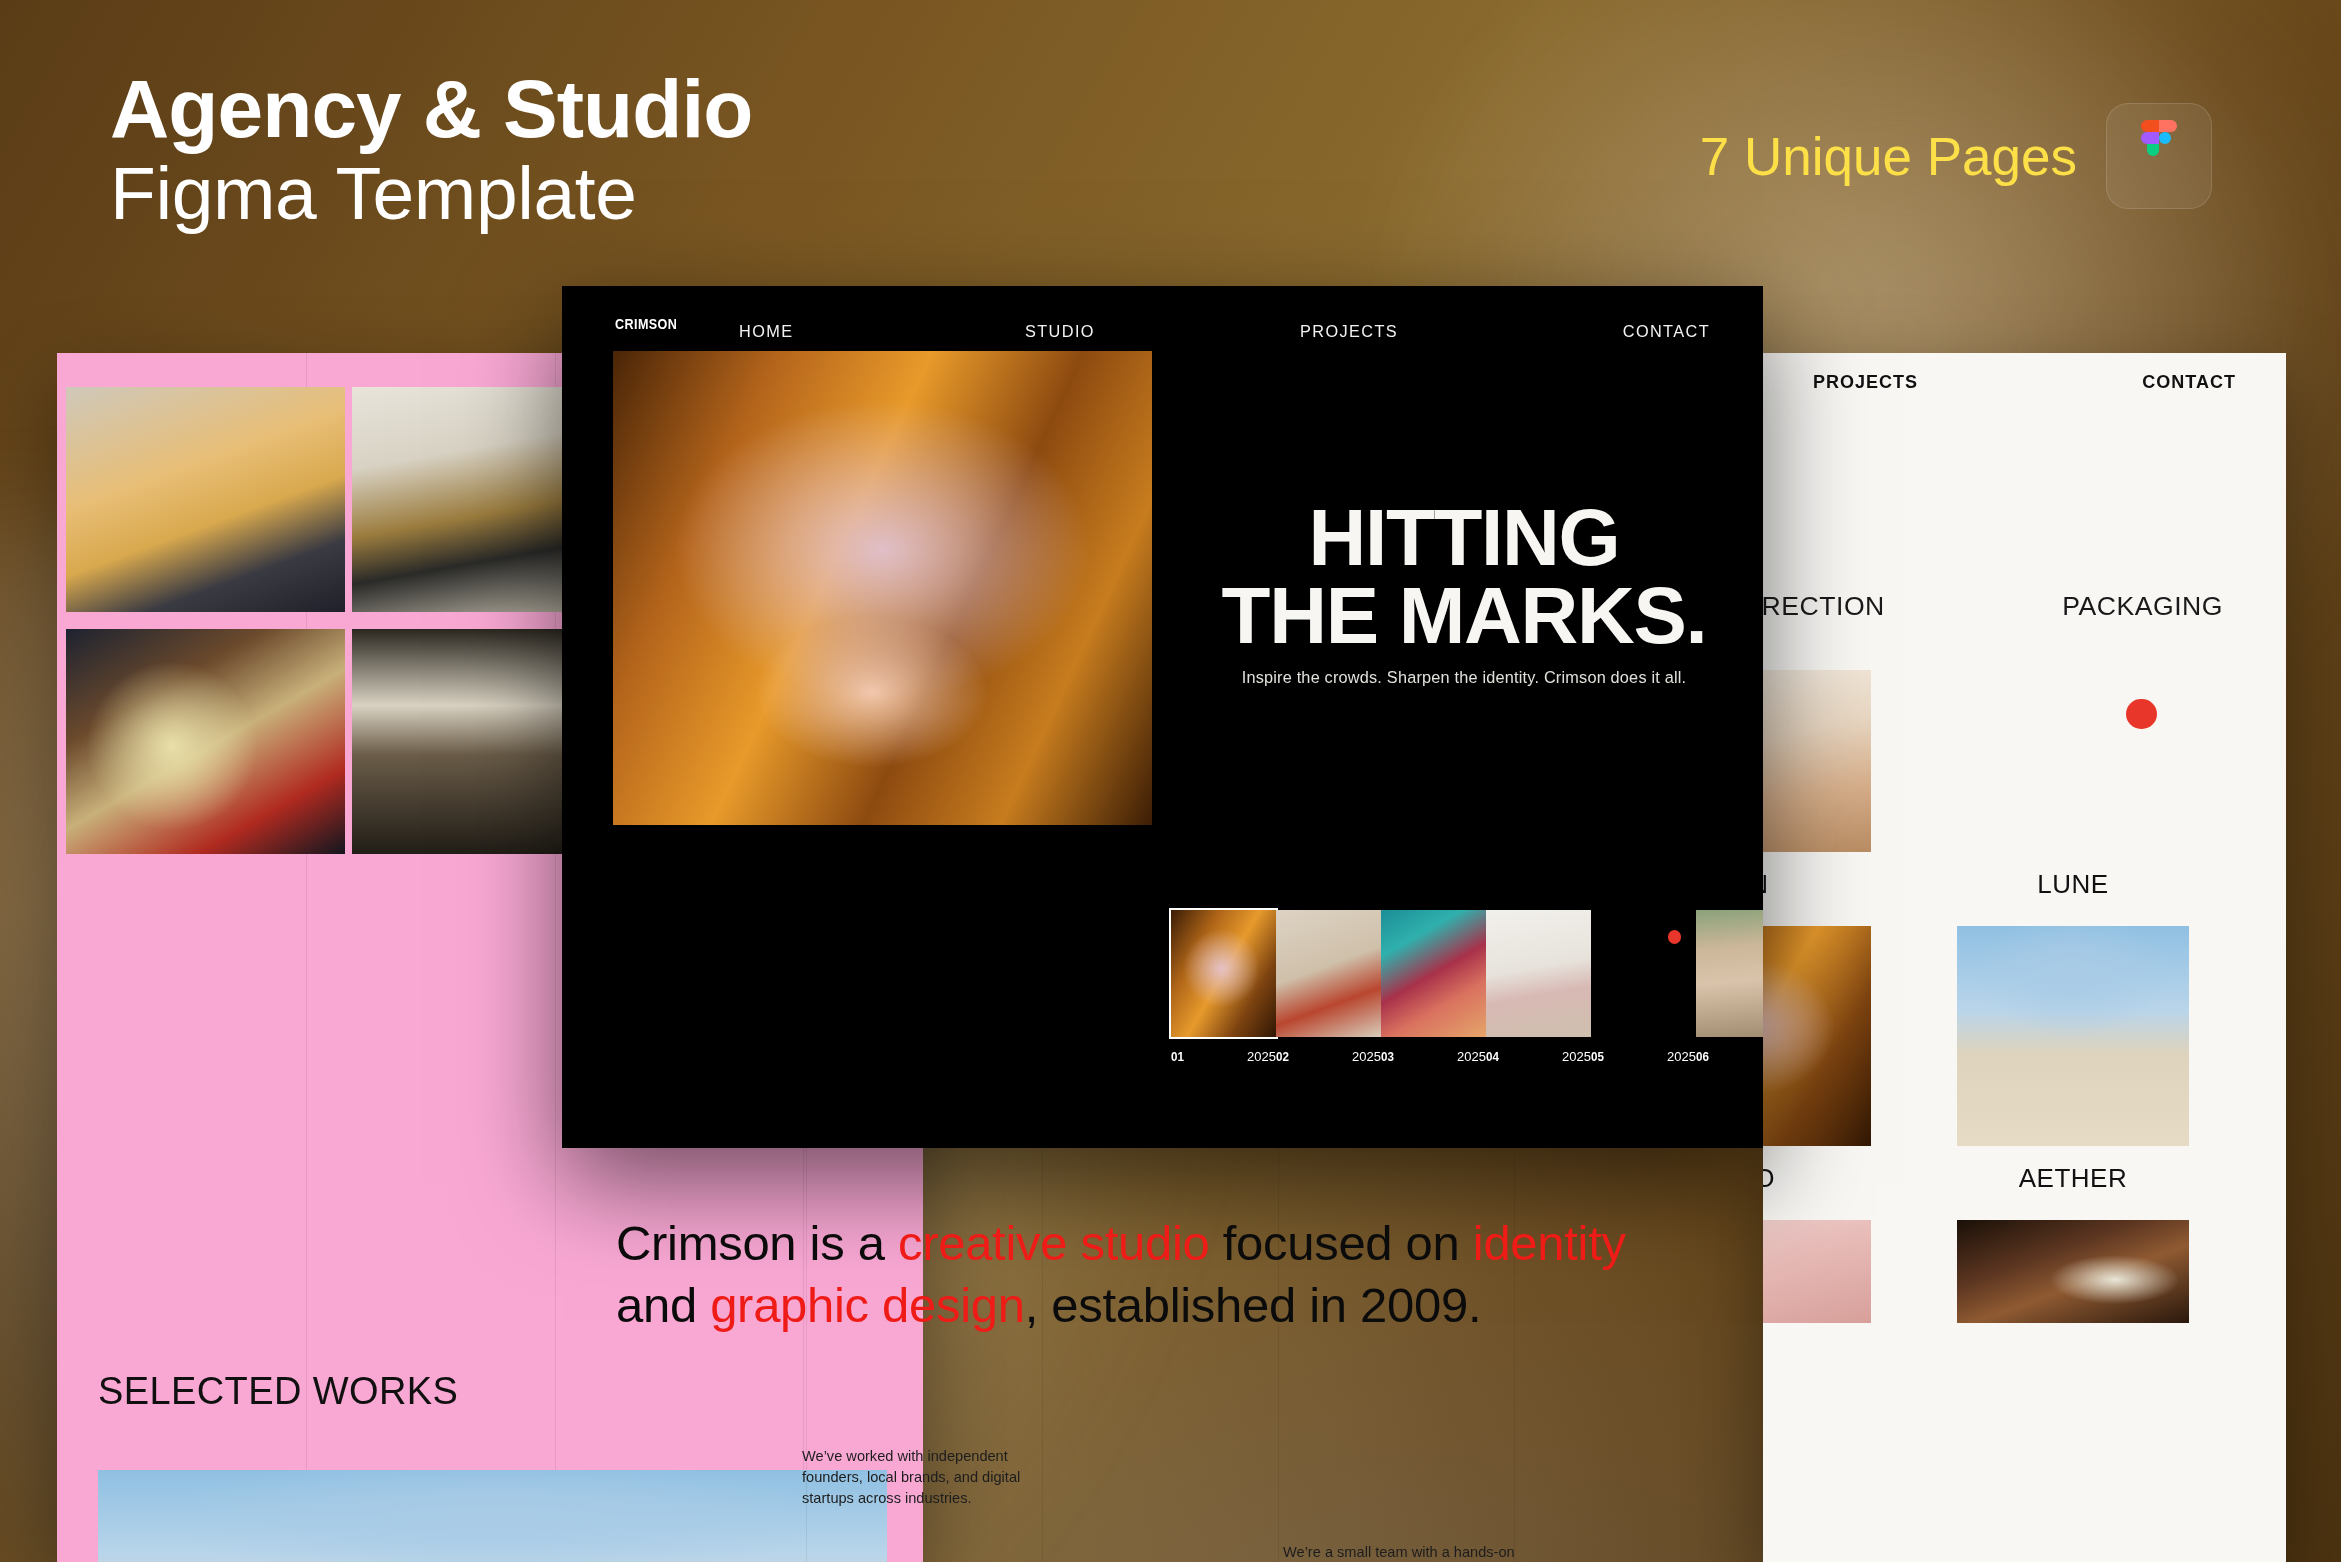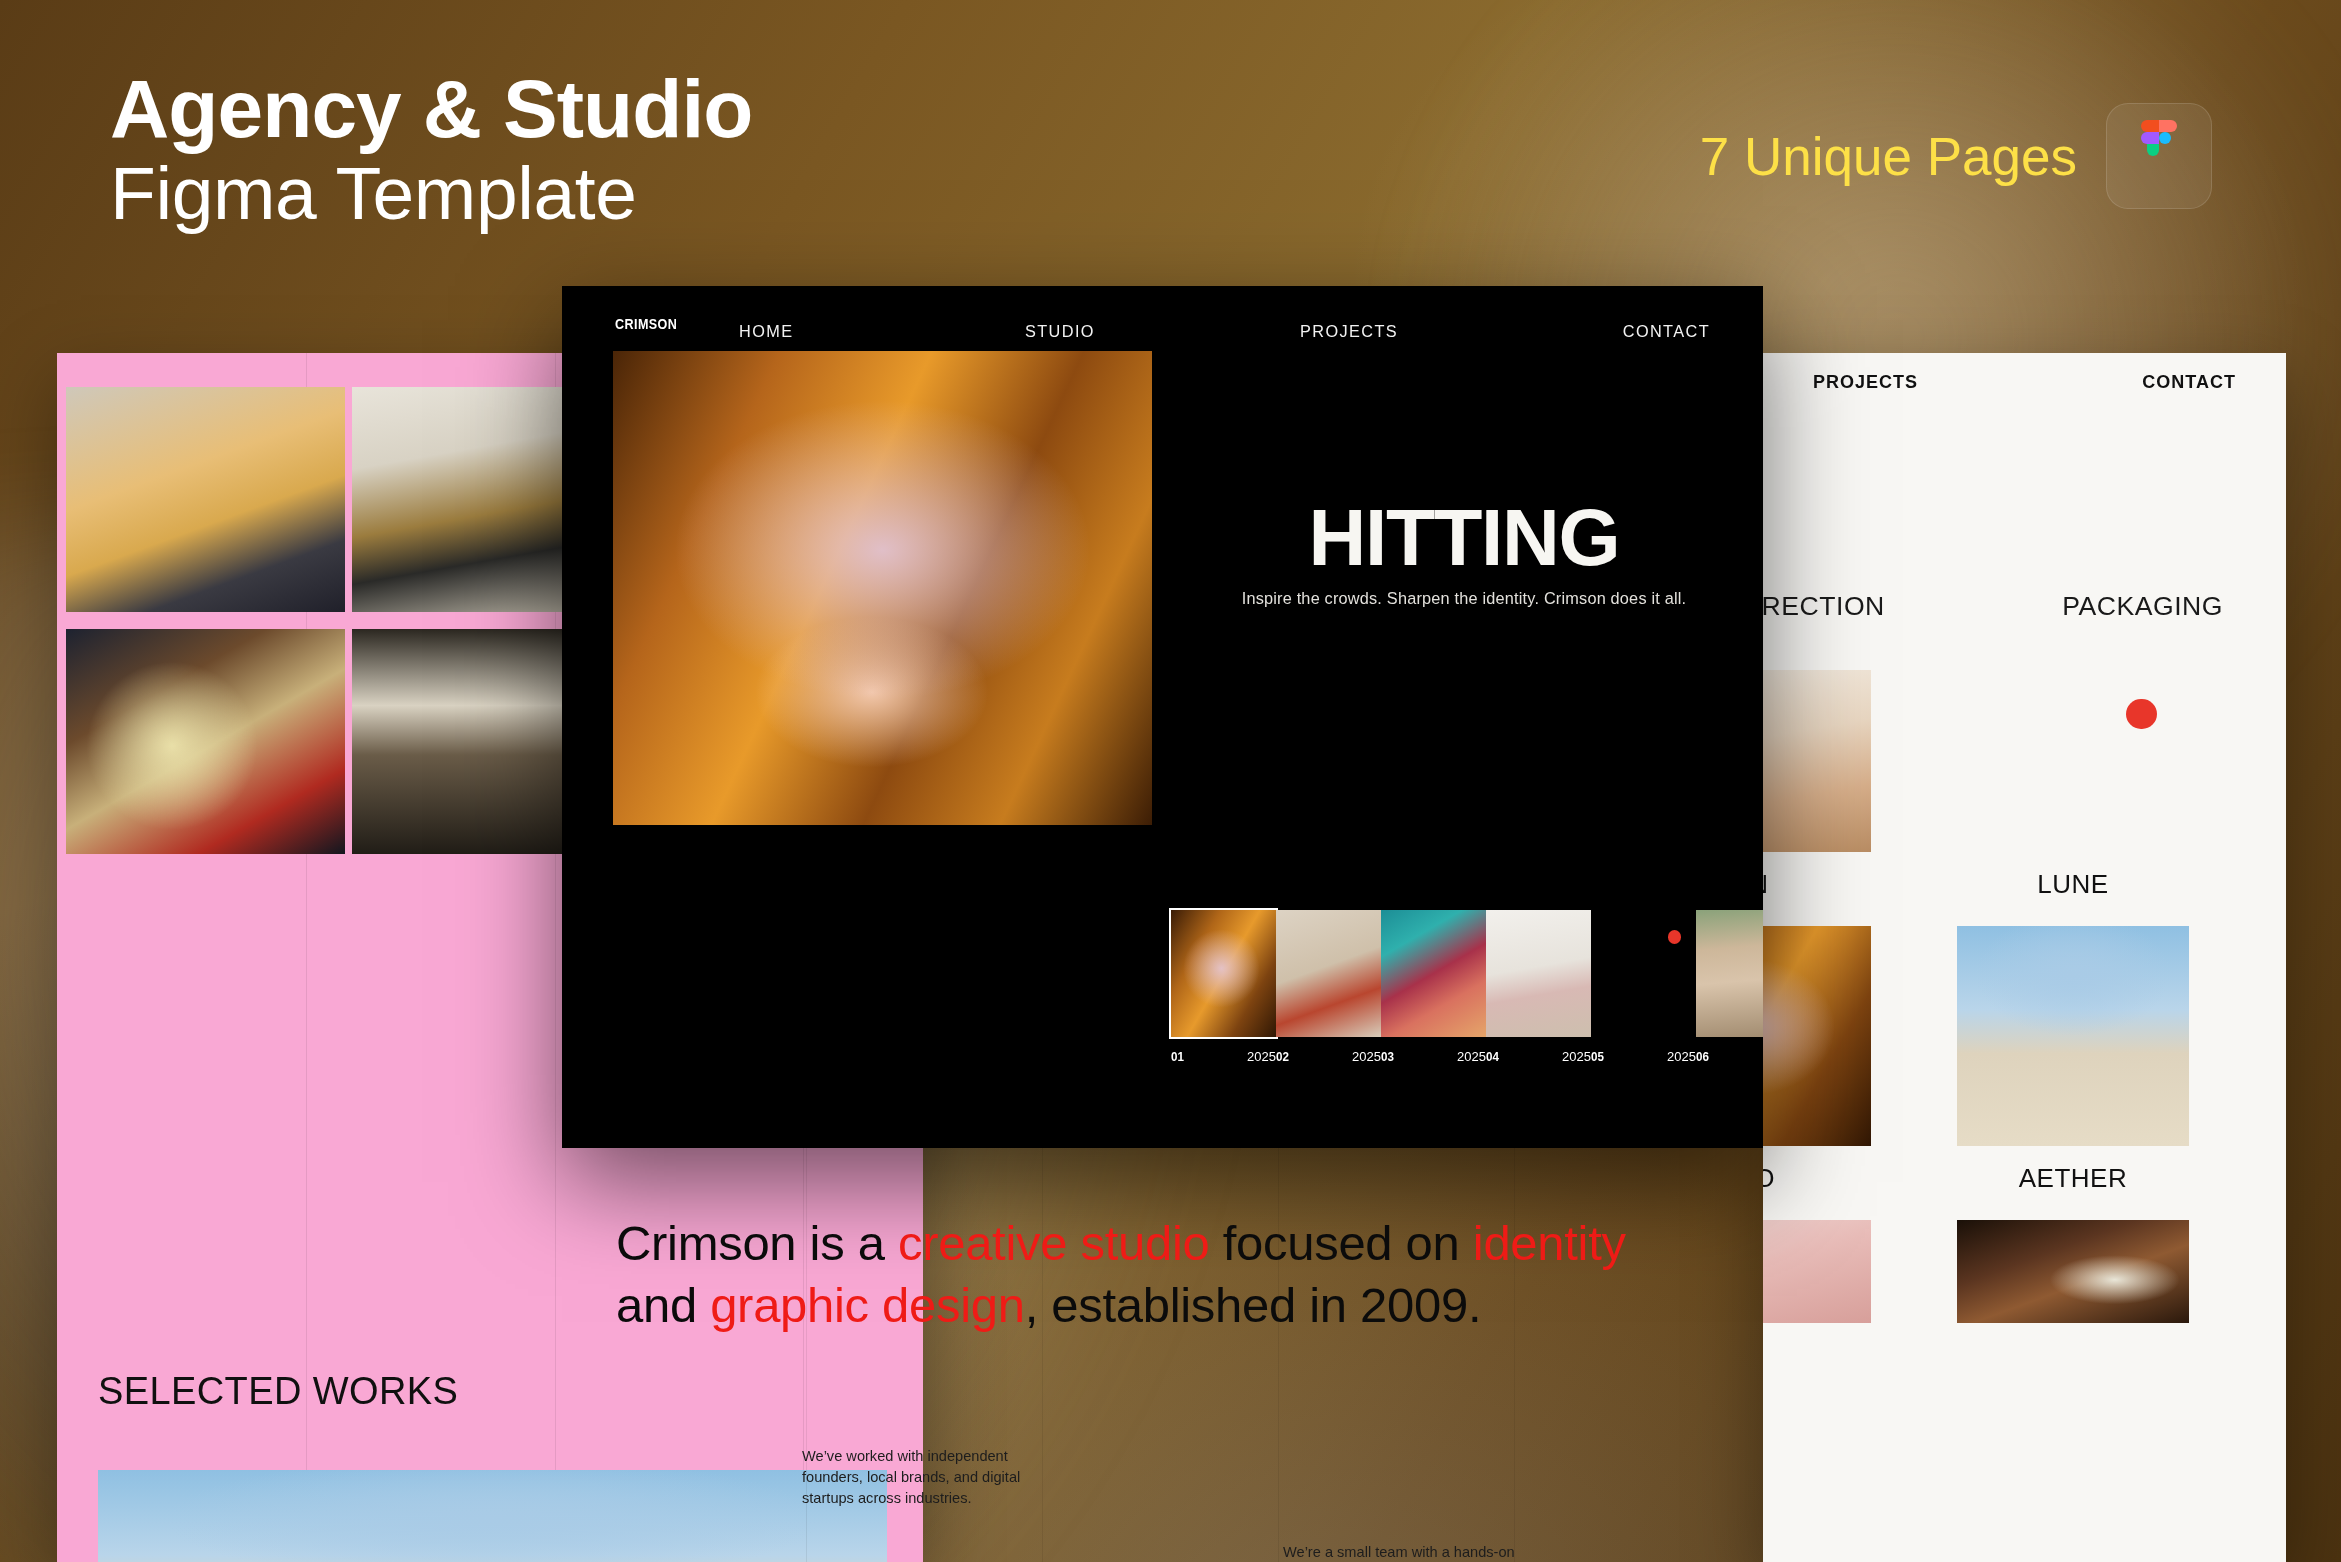--- a/index.html
+++ b/index.html
@@ -355,20 +355,21 @@
     <span class="nl n3">CONTACT</span>
   </div>
 
   <div id="hero-img">
     <div class="ph ph-gold"></div>
   </div>
 
   <div id="hero-copy">
     <h1>
       <span>HITTING</span><br>
+      <span>THE MARKS.</span>
     </h1>
     <p>Inspire the crowds. Sharpen the identity. Crimson does it all.</p>
   </div>
 
   <div id="thumbstrip">
     <div class="thumb active">
       <div class="tbox">
           <div class="ph ph-veil"></div>
         </div>
       <div class="meta">

